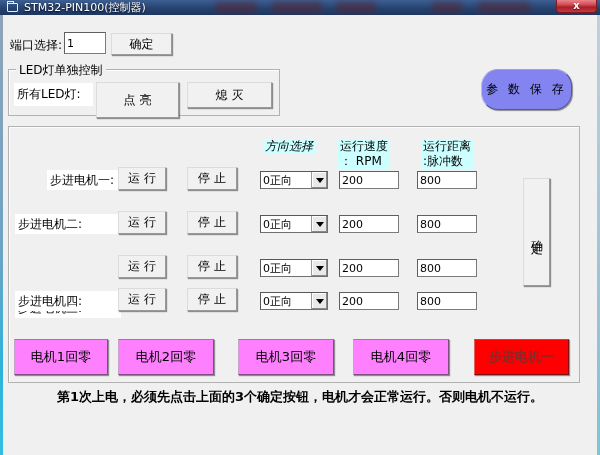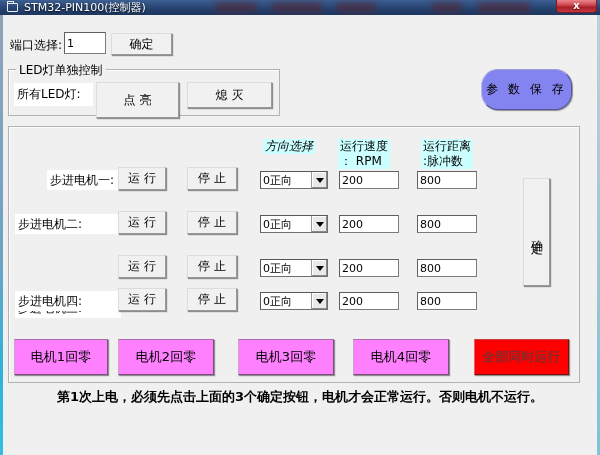--- a/index.html
+++ b/index.html
@@ -210,18 +210,18 @@
         <input class="tb" style="left: 330px; top: 165px; width: 60px; height: 18px;" value="200">
         <input class="tb" style="left: 408px; top: 165px; width: 60px; height: 18px;" value="800">
       </div>
 
       <div class="btn btn-vert" style="left:514px; top:51px; width:27px; height:108px;">确定</div>
 
       <div class="btn btn-pink" style="left:5px; top:212px; width:94px; height:36px;">电机1回零</div>
       <div class="btn btn-pink" style="left:109px; top:212px; width:96px; height:36px;">电机2回零</div>
       <div class="btn btn-pink" style="left:229px; top:212px; width:96px; height:36px;">电机3回零</div>
       <div class="btn btn-pink" style="left:344px; top:212px; width:96px; height:36px;text-align:center;">电机4回零</div>
-      <div class="btn btn-red" style="left:465px; top:212px; width:95px; height:36px;">全部同时运行</div>
+      <div class="btn btn-red" style="left:465px; top:212px; width:95px; height:36px;">步进电机一</div>
     </div>
 
     <div class="footer-note">第1次上电，必须先点击上面的3个确定按钮，电机才会正常运行。否则电机不运行。</div>
   </div>
 </div>
 
 </body></html>

